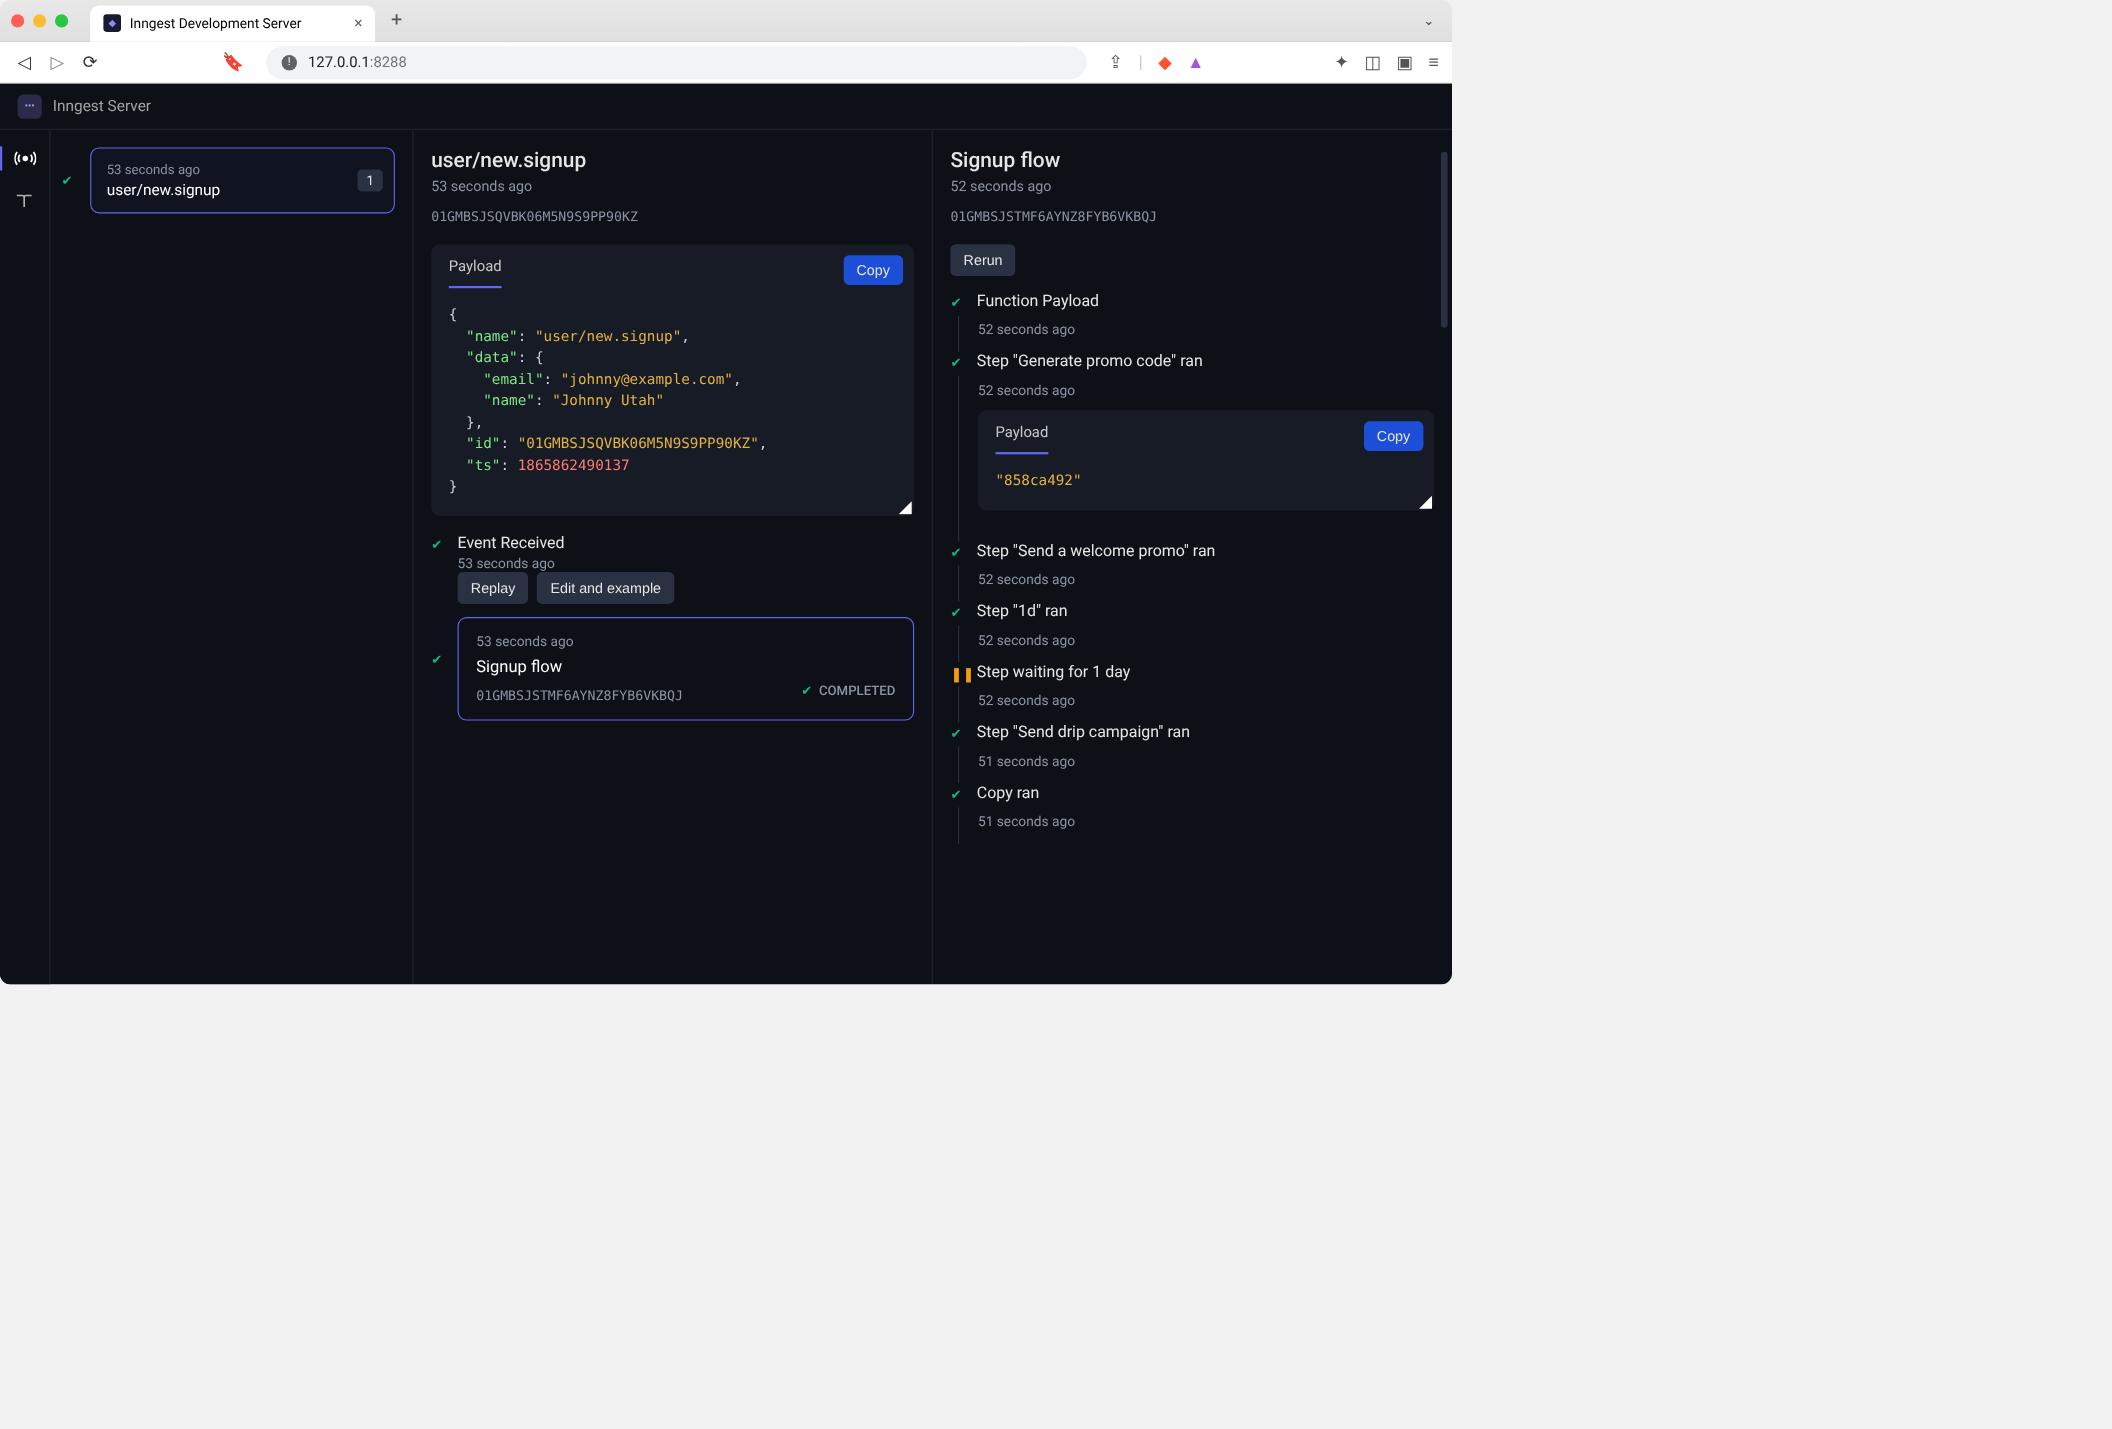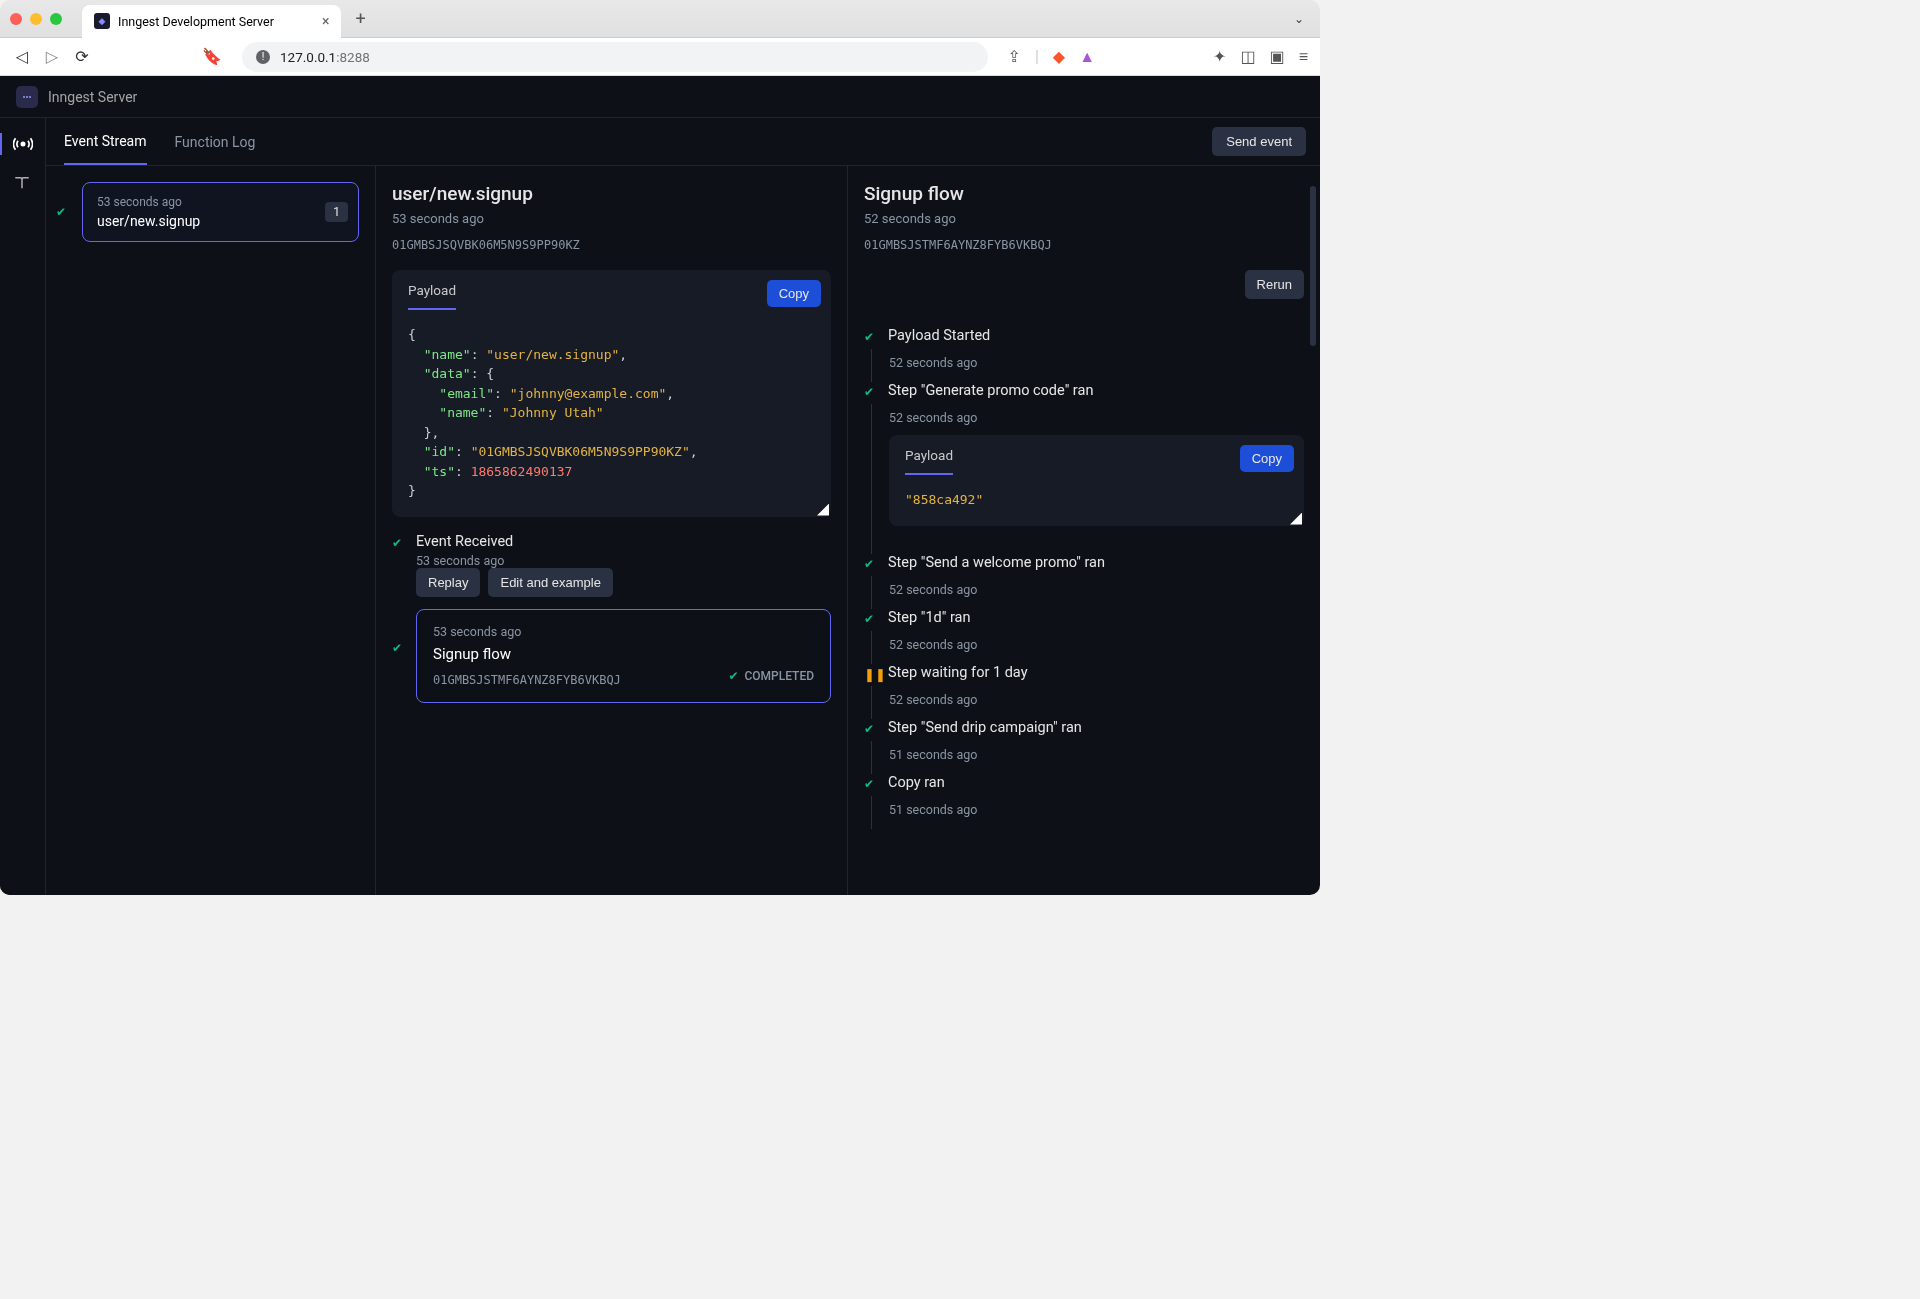--- a/index.html
+++ b/index.html
@@ -195,21 +195,21 @@
   .timeline-content { flex:1; }
   .timeline-title { font-size:14.5px; color:#e6e6e6; margin-bottom:3px;}
   .timeline-time { font-size:12.5px; color:#8b94a3; }
   .timeline-line { border-left: 1px solid #2a3142; margin-left: 7px; padding: 6px 0 12px 17px;}
 
   .btn-row { display:flex; gap:8px; }
   .btn {
     background: #2a3142; color:#e6e6e6; border:none; border-radius:5px;
     padding: 7px 12px; font-size:13px; cursor:pointer;
   }
-  .rerun-wrap { display:flex; justify-content:flex-end; margin-bottom:28px;}
+  .rerun-wrap { display:flex; margin-bottom:14px;}
 
   .flow-card {
     background: transparent;
     border: 1.5px solid #6366f1;
     border-radius: 8px;
     padding: 14px 16px;
     margin-top: 10px;
   }
   .flow-card .f-time { font-size:12.5px; color:#8b94a3; margin-bottom:6px;}
   .flow-card .f-name { font-size:15px; color:#fff; margin-bottom:6px;}
@@ -280,25 +280,20 @@
           </svg>
       </span>
       <span class="side-icon">
         <svg viewBox="0 0 24 24" width="18" height="18" fill="none" stroke="currentColor" stroke-width="2">
             <path d="M3 5h7a2 2 0 012 2v12M21 5h-7a2 2 0 00-2 2v12"></path>
           </svg>
       </span>
     </div>
 
     <div class="main">
-      <div class="tabs-row">
-        <span class="app-tab active">Event Stream</span>
-        <span class="app-tab">Function Log</span>
-        <button class="send-event-btn">Send event</button>
-      </div>
 
       <div class="columns">
 
         <div class="col col-left">
           <div style="position:relative; margin-left:20px;">
             <span class="status-check">✔</span>
             <div class="event-card">
               <div class="time">53 seconds ago</div>
               <div class="name">user/new.signup</div>
               <span class="count">1</span>
@@ -365,21 +360,21 @@
           <div class="mono-id">01GMBSJSTMF6AYNZ8FYB6VKBQJ</div>
 
           <div class="rerun-wrap">
             <button class="btn">Rerun</button>
           </div>
 
           <div id="steps">
               <div class="timeline-item">
                 <div class="timeline-icon">✔</div>
                 <div class="timeline-content">
-                  <div class="timeline-title">Payload Started</div>
+                  <div class="timeline-title">Function Payload</div>
                 </div>
               </div>
               <div class="timeline-line">
                 <div class="timeline-time">52 seconds ago</div>
               </div>
               <div class="timeline-item">
                 <div class="timeline-icon">✔</div>
                 <div class="timeline-content">
                   <div class="timeline-title">Step "Generate promo code" ran</div>
                 </div>

